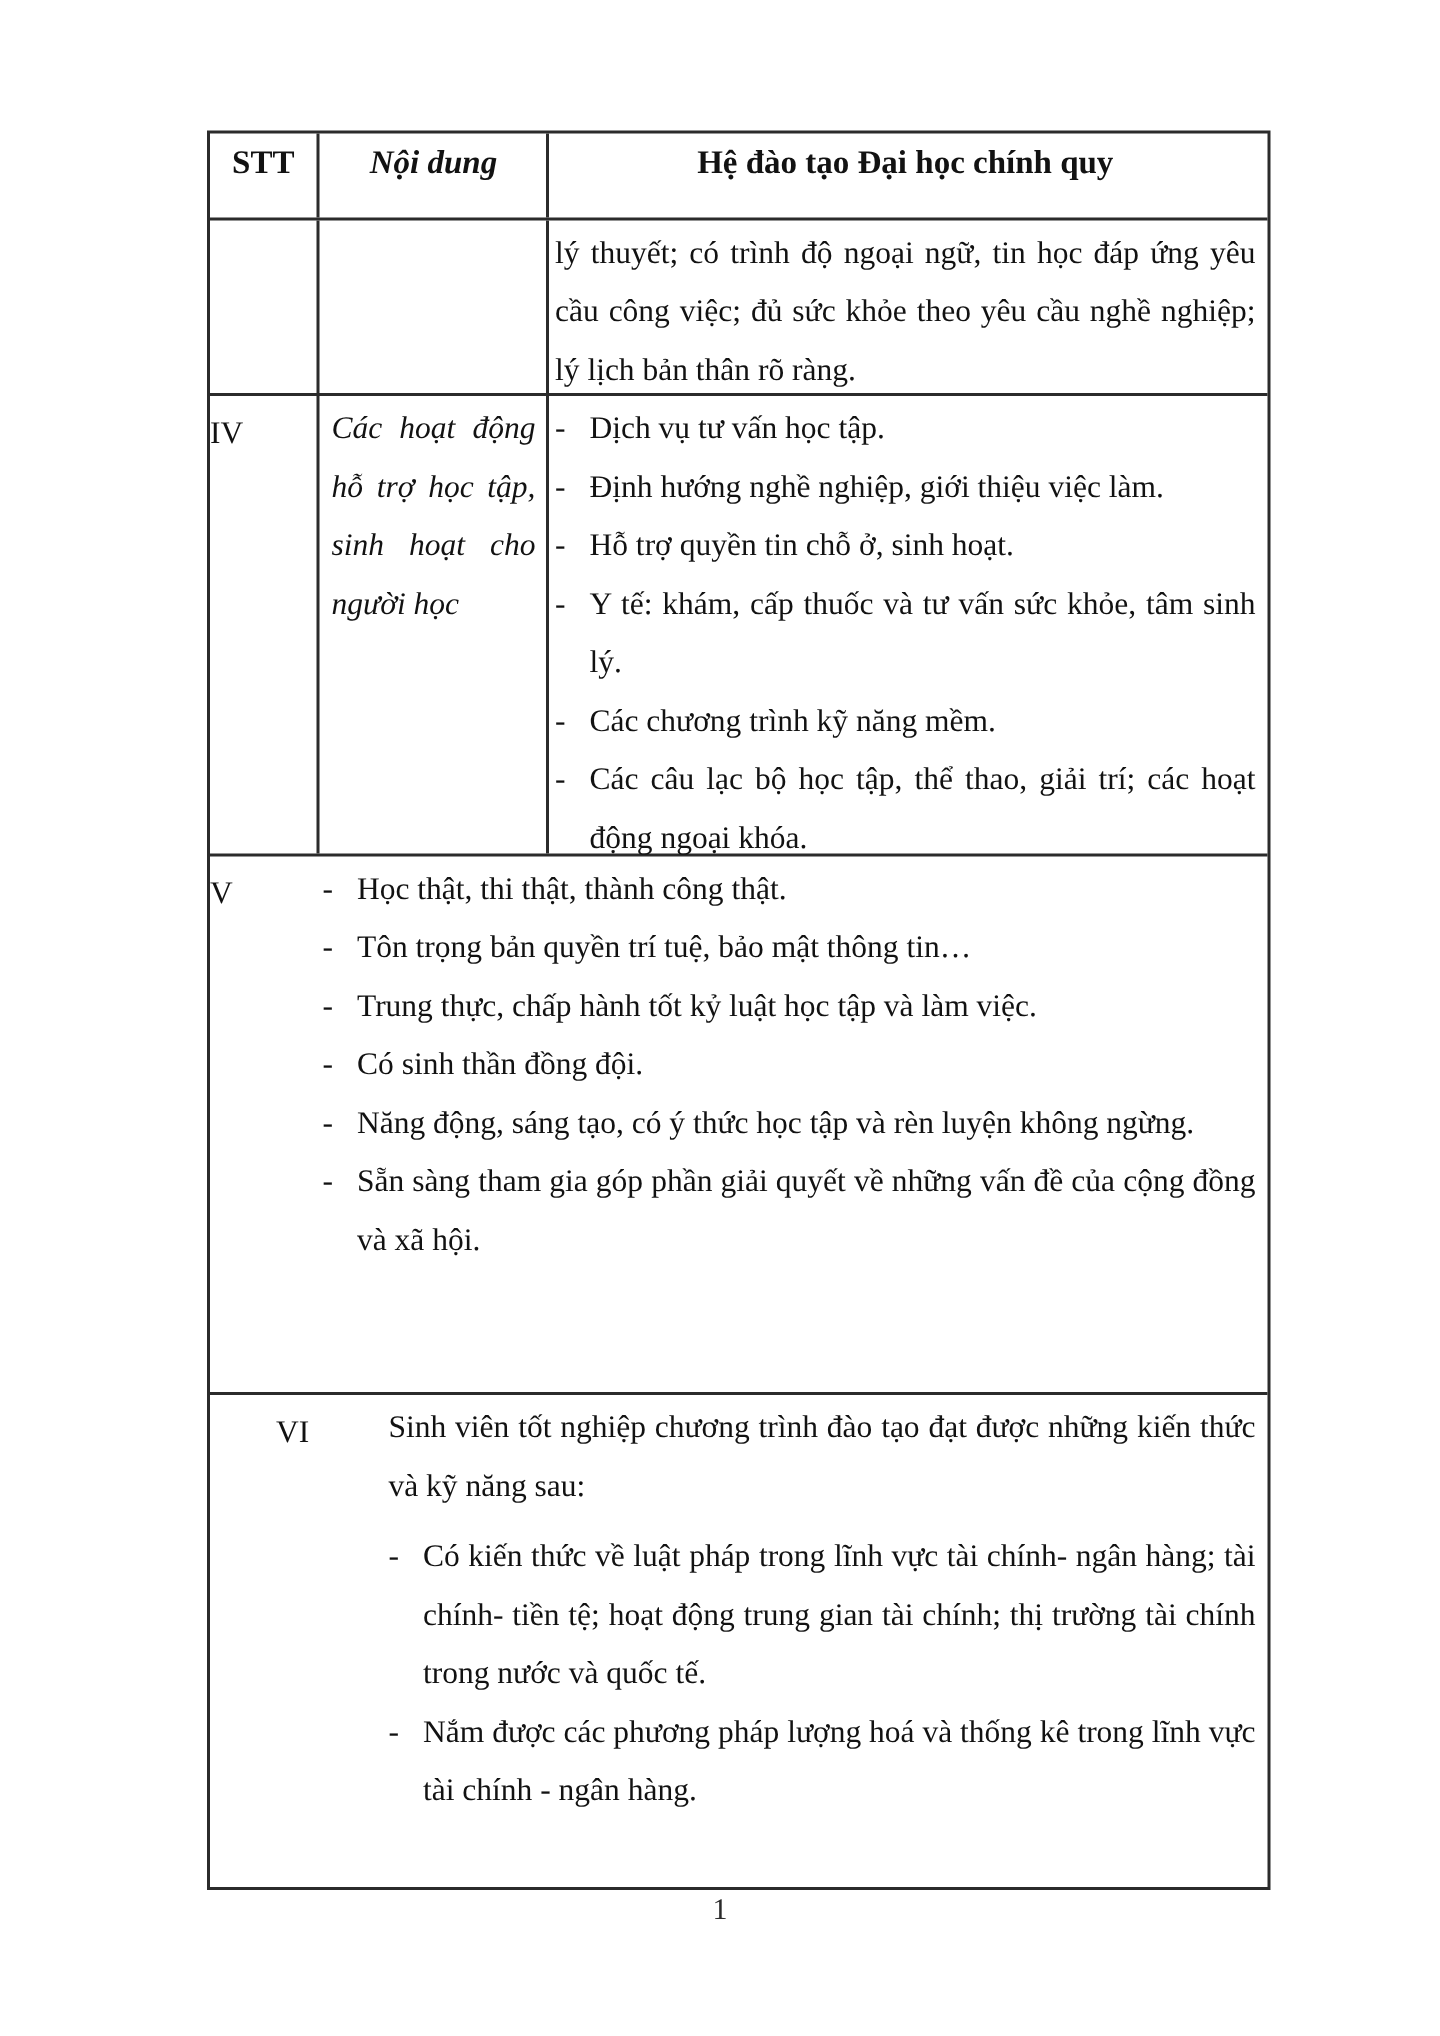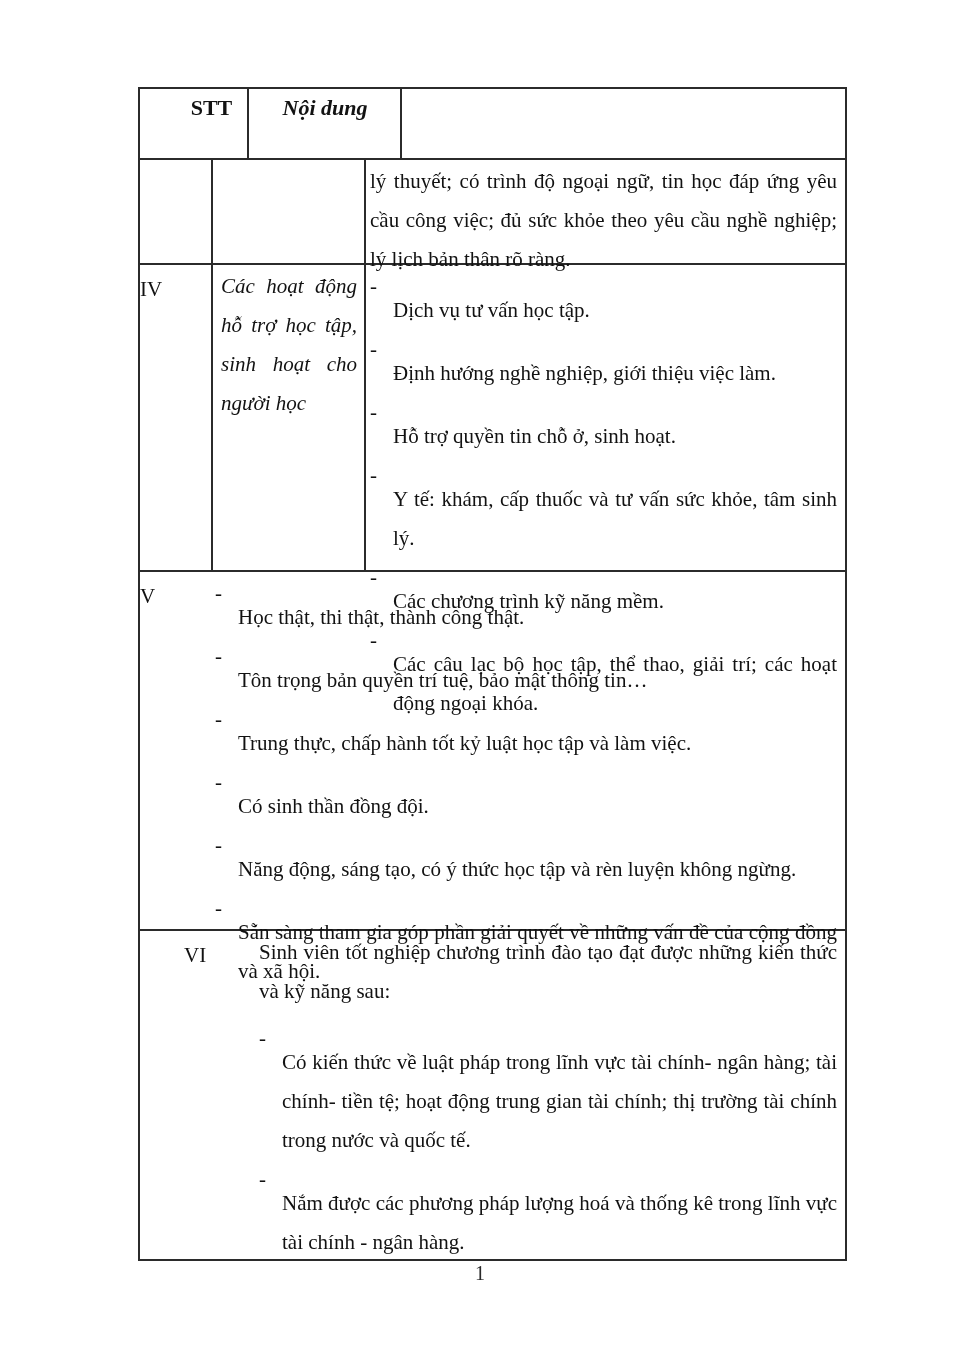--- a/index.html
+++ b/index.html
@@ -50,52 +50,51 @@
     text-align: justify;
     font-style: italic;
   }
   .c-content {
     flex: 1 1 auto;
     box-sizing: border-box;
     padding: 2px 8px 0 4px;
     font-size: 21px;
     line-height: 39px;
   }
-  .row-header { height: 69px; padding-left: 36px; }
+  .row-header { height: 56px; }
   .row-header .c-stt,
   .row-header .c-topic,
   .row-header .c-content {
     padding-top: 5px;
     font-weight: bold;
     text-align: center;
     font-size: 22px;
     line-height: 28px;
   }
-  .row-cont { height: 105px; }
+  .row-cont { height: 117px; }
   .row-iv   { height: 307px; }
   .row-v    { height: 359px; }
   .row-vi   { height: 330px; padding-left: 44px; }
   .para {
     text-align: justify;
     margin: 0;
   }
   .bullets { margin: 0; }
   .bullets.after-para { margin-top: 8px; }
   .bullet {
     display: flex;
     align-items: flex-start;
   }
   .dash {
     flex: 0 0 23px;
     width: 23px;
   }
   .btext {
     flex: 1 1 auto;
     text-align: justify;
-    margin-top: 24px;
   }
   .page-footer {
     position: absolute;
     left: 0;
     top: 1262px;
     width: 960px;
     text-align: center;
     font-size: 20px;
     color: #2a2a2a;
   }
@@ -103,20 +102,21 @@
 </head>
 <body>
 
 <div class="page">
 
   <div class="doc-table">
 
     <div class="t-row row-header">
       <div class="c-stt">STT</div>
       <div class="c-topic">Nội dung</div>
+      <div class="c-content">Hệ đào tạo Đại học chính quy</div>
     </div>
 
     <div class="t-row row-cont">
       <div class="c-stt"></div>
       <div class="c-topic"></div>
       <div class="c-content">
         <p class="para">lý thuyết; có trình độ ngoại ngữ, tin học đáp ứng yêu cầu công việc; đủ sức khỏe theo yêu cầu nghề nghiệp; lý lịch bản thân rõ ràng.</p>
       </div>
     </div>
 

